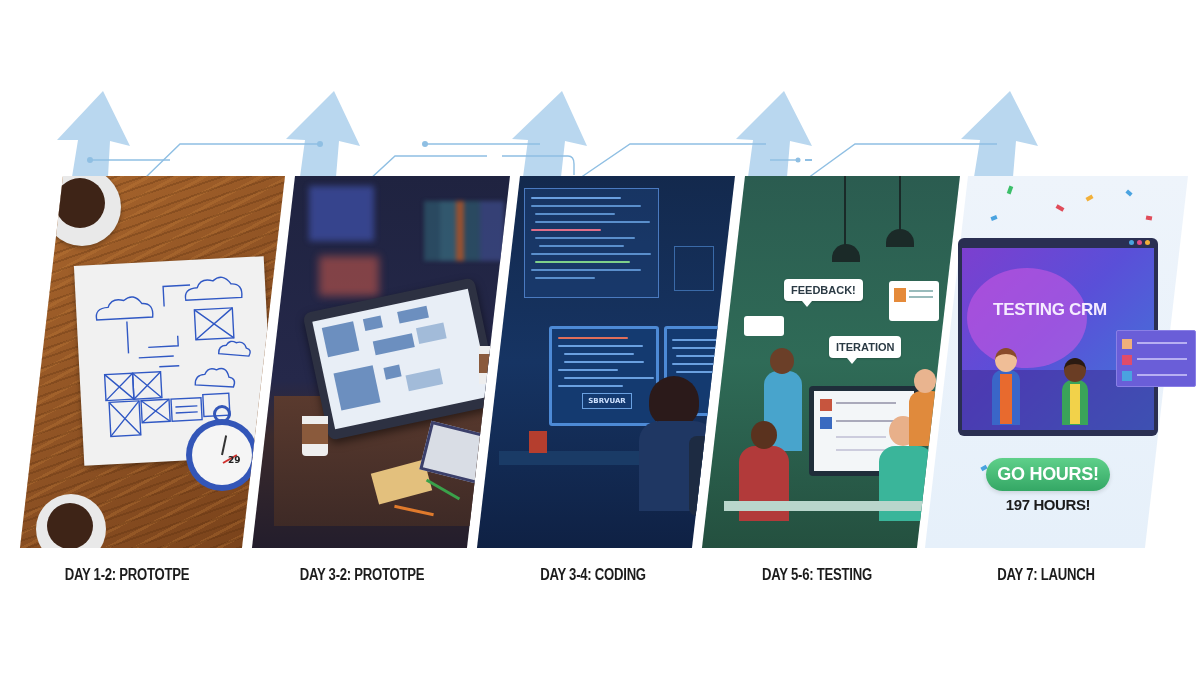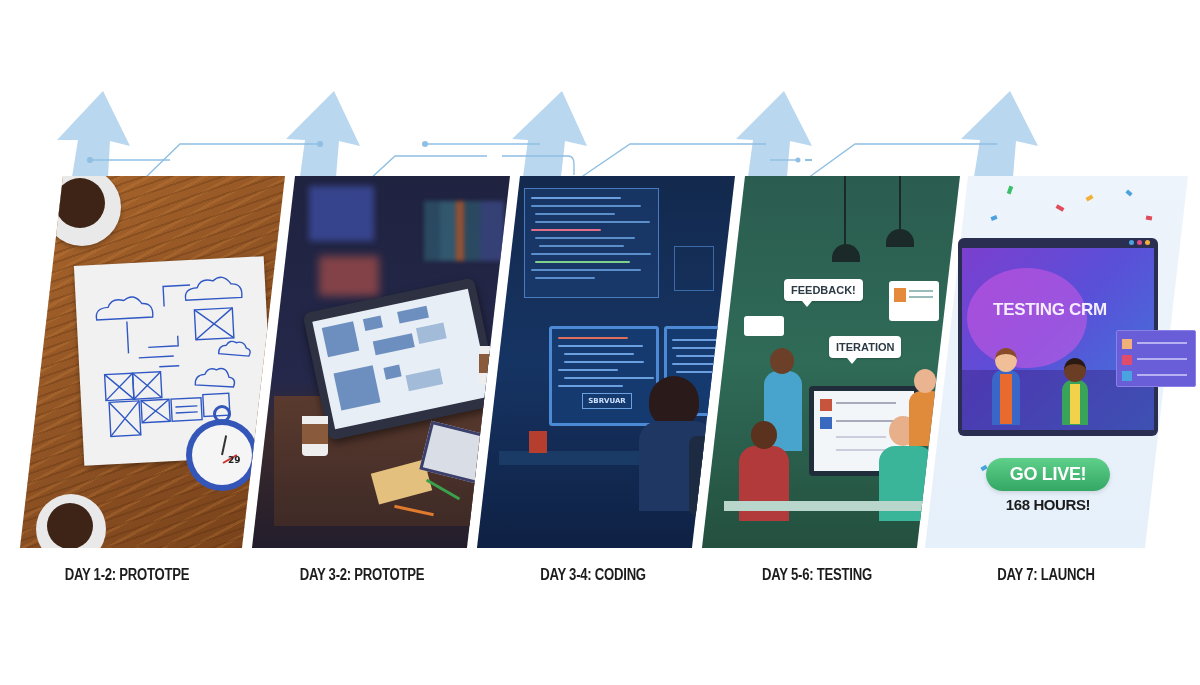--- a/index.html
+++ b/index.html
@@ -290,20 +290,20 @@
 </div>
 <div class="crm-title">TESTING CRM</div>
 <div class="abs" style="left:1116px;top:330px;width:80px;height:57px;background:#6a5ed8;border:1px solid #8a80e6;border-radius:2px;">
   <div style="position:absolute;left:5px;top:8px;width:10px;height:10px;background:#f0b07a;"></div>
   <div style="position:absolute;left:5px;top:24px;width:10px;height:10px;background:#e04c6a;"></div>
   <div style="position:absolute;left:5px;top:40px;width:10px;height:10px;background:#4aa3e0;"></div>
   <div style="position:absolute;left:20px;top:11px;width:50px;height:2px;background:#b7b0f2;"></div>
   <div style="position:absolute;left:20px;top:27px;width:50px;height:2px;background:#b7b0f2;"></div>
   <div style="position:absolute;left:20px;top:43px;width:50px;height:2px;background:#b7b0f2;"></div>
 </div>
-<div class="go-live">GO LIVE!</div>
-<div class="hours">168 HOURS!</div>
+<div class="go-live">GO HOURS!</div>
+<div class="hours">197 HOURS!</div>
 
 <div class="caption" style="left:17px;">DAY 1-2: PROTOTPE</div>
 <div class="caption" style="left:252px;">DAY 3-2: PROTOTPE</div>
 <div class="caption" style="left:483px;">DAY 3-4: CODING</div>
 <div class="caption" style="left:707px;">DAY 5-6: TESTING</div>
 <div class="caption" style="left:936px;">DAY 7: LAUNCH</div>
 
 </body></html>

